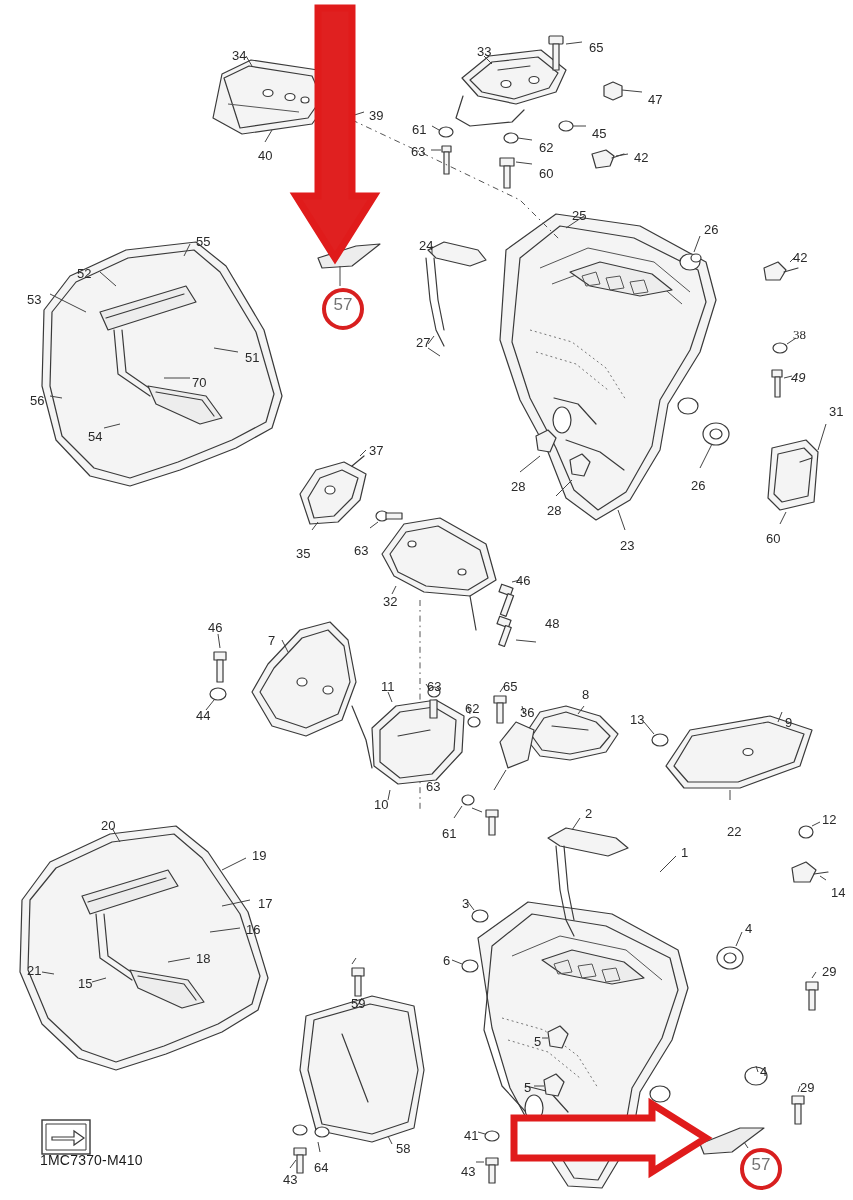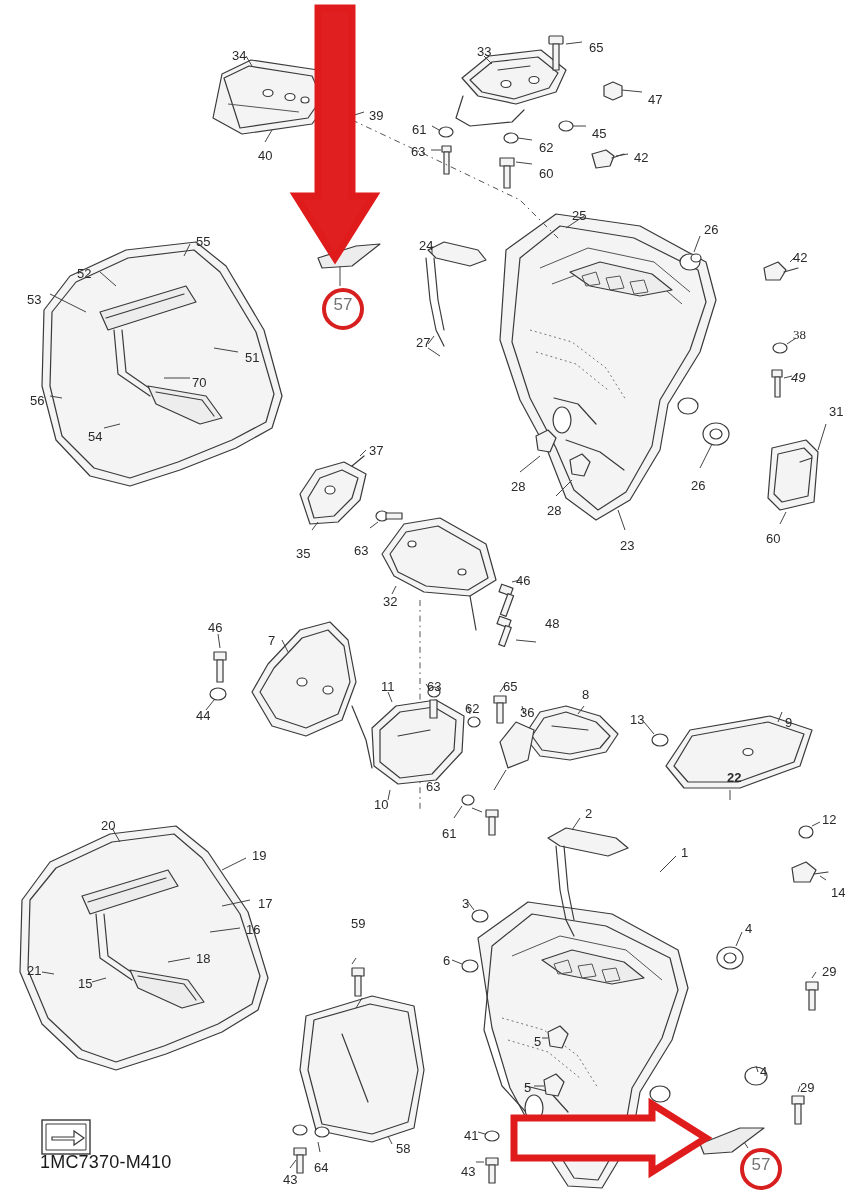--- a/index.html
+++ b/index.html
@@ -1,20 +1,20 @@
 <!DOCTYPE html>
 <html><head>
 <meta charset="utf-8">
 <style>
   html,body{margin:0;padding:0;background:#ffffff;}
   body{width:853px;height:1200px;overflow:hidden;font-family:"Liberation Sans",sans-serif;}
   #stage{position:relative;width:853px;height:1200px;background:#fff;}
   svg#diagram{position:absolute;left:0;top:0;width:853px;height:1200px;}
   .lbl{position:absolute;font-size:13px;color:#2a2a2a;font-family:"Liberation Sans",sans-serif;white-space:nowrap;}
-  .partcode{position:absolute;font-size:18px;color:#1a1a1a;letter-spacing:.2px;}
+  .partcode{position:absolute;font-size:14px;color:#1a1a1a;letter-spacing:.2px;}
   .circ{position:absolute;width:34px;height:34px;border:4px solid #d81f1f;border-radius:50%;background:#fff;}
   .circ span{display:block;width:100%;text-align:center;line-height:26px;font-size:17px;color:#737373;}
 </style>
 </head>
 <body>
 
 <div id="stage">
 
 <svg id="diagram" viewBox="0 0 853 1200">
   <defs>
@@ -464,37 +464,37 @@
       <div class="lbl" style="left: 427px; top: 679px;">63</div>
       <div class="lbl" style="left: 465px; top: 701px;">62</div>
       <div class="lbl" style="left: 503px; top: 679px;">65</div>
       <div class="lbl" style="left: 520px; top: 705px;">36</div>
       <div class="lbl" style="left: 582px; top: 687px;">8</div>
       <div class="lbl" style="left: 630px; top: 712px;">13</div>
       <div class="lbl" style="left: 785px; top: 715px;">9</div>
       <div class="lbl" style="left: 374px; top: 797px;">10</div>
       <div class="lbl" style="left: 426px; top: 779px;">63</div>
       <div class="lbl" style="left: 442px; top: 826px;">61</div>
-      <div class="lbl" style="left: 727px; top: 770px; font-weight: bold;">22</div>
+      <div class="lbl" style="left: 727px; top: 824px;">22</div>
       <div class="lbl" style="left: 101px; top: 818px;">20</div>
       <div class="lbl" style="left: 252px; top: 848px;">19</div>
       <div class="lbl" style="left: 258px; top: 896px;">17</div>
       <div class="lbl" style="left: 246px; top: 922px;">16</div>
       <div class="lbl" style="left: 196px; top: 951px;">18</div>
       <div class="lbl" style="left: 27px; top: 963px;">21</div>
       <div class="lbl" style="left: 78px; top: 976px;">15</div>
       <div class="lbl" style="left: 585px; top: 806px;">2</div>
       <div class="lbl" style="left: 681px; top: 845px;">1</div>
       <div class="lbl" style="left: 822px; top: 812px;">12</div>
       <div class="lbl" style="left: 831px; top: 885px;">14</div>
       <div class="lbl" style="left: 462px; top: 896px;">3</div>
       <div class="lbl" style="left: 745px; top: 921px;">4</div>
       <div class="lbl" style="left: 822px; top: 964px;">29</div>
       <div class="lbl" style="left: 443px; top: 953px;">6</div>
-      <div class="lbl" style="left: 351px; top: 916px;">59</div>
+      <div class="lbl" style="left: 351px; top: 996px;">59</div>
       <div class="lbl" style="left: 534px; top: 1034px;">5</div>
       <div class="lbl" style="left: 524px; top: 1080px;">5</div>
       <div class="lbl" style="left: 760px; top: 1064px;">4</div>
       <div class="lbl" style="left: 800px; top: 1080px;">29</div>
       <div class="lbl" style="left: 396px; top: 1141px;">58</div>
       <div class="lbl" style="left: 464px; top: 1128px;">41</div>
       <div class="lbl" style="left: 283px; top: 1172px;">43</div>
       <div class="lbl" style="left: 314px; top: 1160px;">64</div>
       <div class="lbl" style="left: 461px; top: 1164px;">43</div>
     </div>

